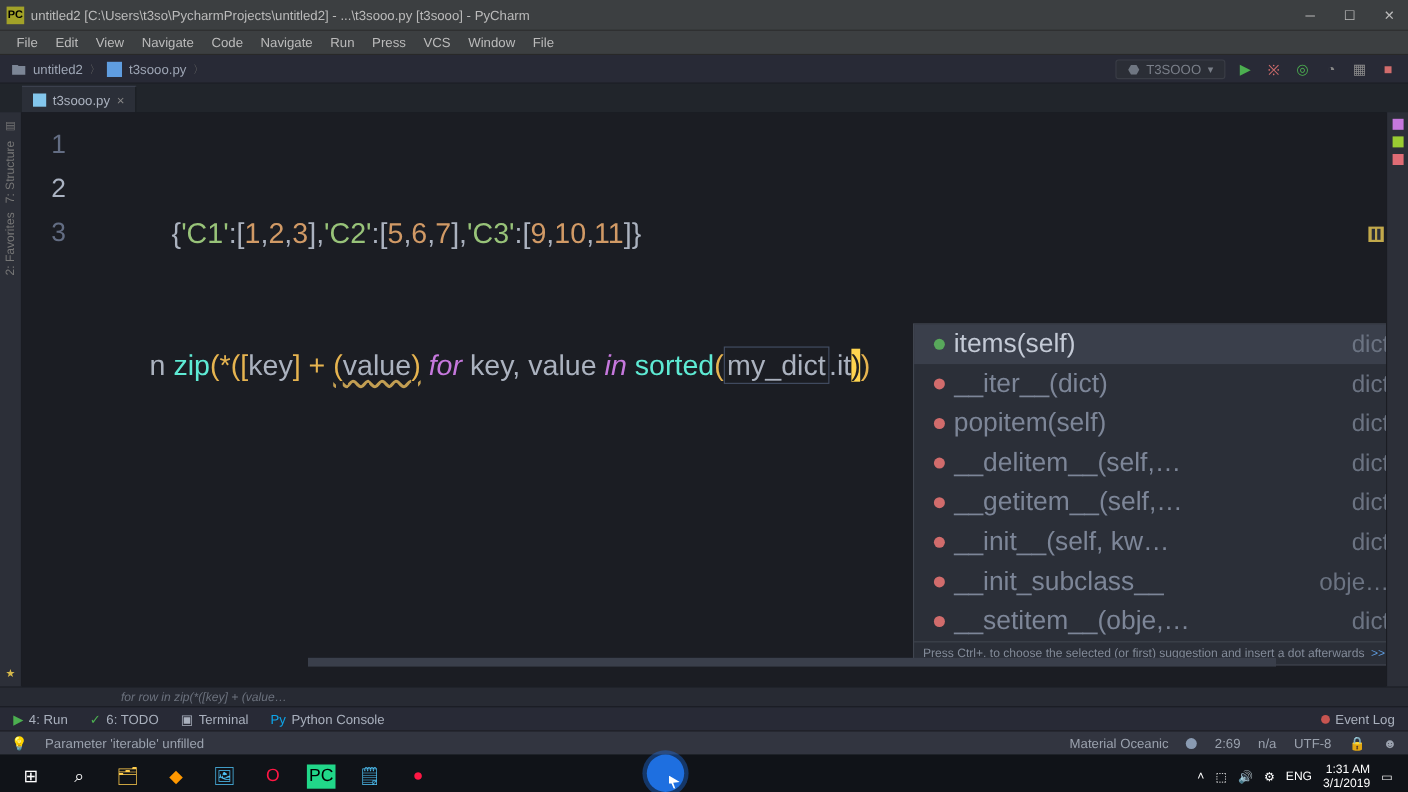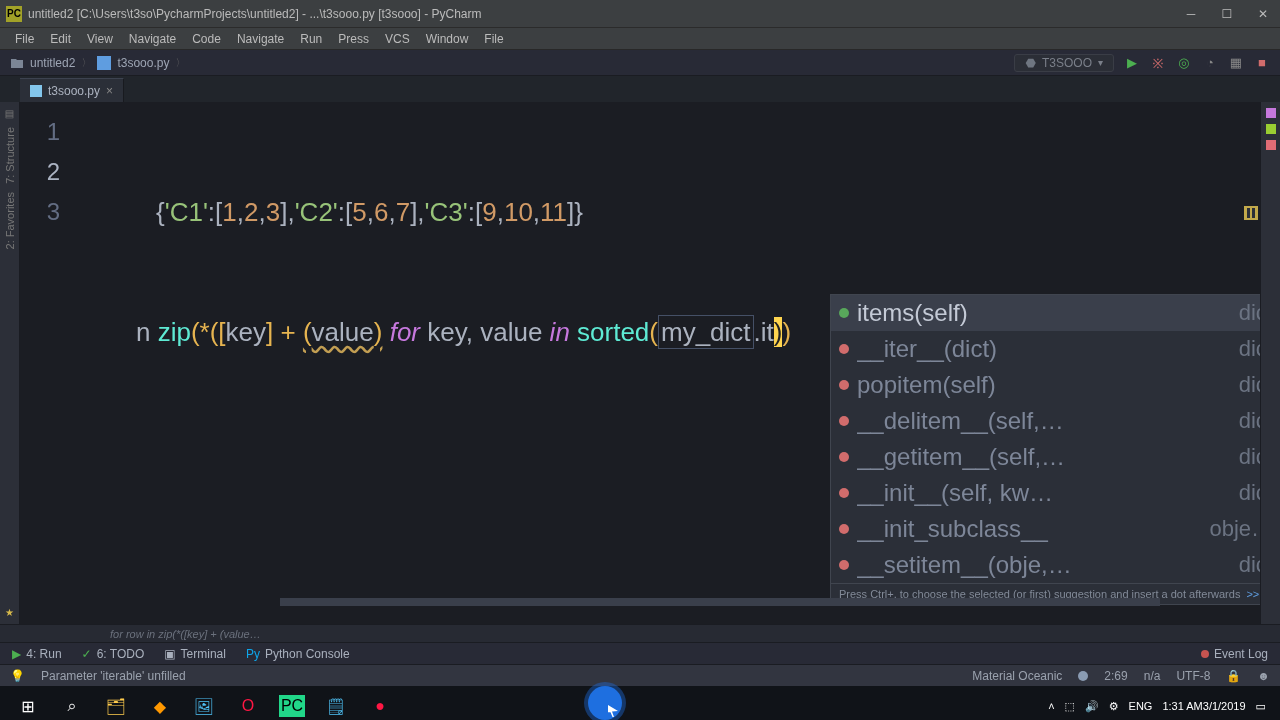--- a/index.html
+++ b/index.html
@@ -50,21 +50,21 @@
 .tk-kw { color:#c678dd; font-style: italic; }
 .tk-var { color:#abb2bf; }
 .tk-paren { color:#e6b450; }
 .boxed { border:1px solid #455066; padding:1px 2px; }
 .warn-under { text-decoration: underline wavy #c29e52; text-underline-offset: 4px; }
 .cursor-block { background:#ffd54f; color:#222; padding:0 0;}
 .hscroll { position:absolute; bottom:18px; left:260px; right:100px; height:8px; background:#3a3f4b; }
 
 
 .popup { position:absolute; top:192px; left:810px; width:452px; background:#2b2f38; border:1px solid #40454f; font-family: "Consolas","Courier New",monospace; font-size:24px; }
-.popup .row { display:flex; align-items:center; padding:4px 8px; color:#7d8698; gap:8px; }
+.popup .row { display:flex; align-items:center; padding:4px 18px; color:#7d8698; gap:8px; }
 .popup .row.sel { background:#3a3f4b; color:#c4cad6; }
 .popup .row .bullet { width:10px; height:10px; border-radius:50%; background:#d16c6c; flex-shrink:0; }
 .popup .row.sel .bullet { background:#58a85b; }
 .popup .name { flex:1; white-space: nowrap; overflow: hidden; text-overflow: ellipsis;}
 .popup .type { color:#6b7382; font-size:22px; }
 .popup .hint { font-family: "Segoe UI",Arial,sans-serif; font-size:11px; color:#828a98; padding:4px 8px; border-top:1px solid #40454f; }
 .popup .hint .arr { color:#5f9de0; margin-left:6px; }
 
 
 .ctxline { height: 18px; background:#272a33; border-top:1px solid #1a1c22; display:flex; align-items:center; padding:0 110px; color:#6b717d; font-size:11px; font-style:italic;}
@@ -80,21 +80,21 @@
 .statusbar .spacer { flex:1; }
 .statusbar .theme-dot { width:10px; height:10px; border-radius:50%; background:#8a9bb2; }
 
 
 .taskbar { height:40px; background:#101318; display:flex; align-items:center; padding:0 6px; }
 .taskbar .tb-btn { width:44px; height:40px; display:flex; align-items:center; justify-content:center; color:#fff; position:relative;}
 .taskbar .tb-btn.active::after { content:""; position:absolute; bottom:0; left:6px; right:6px; height:2px; background:#76b9ed; }
 .taskbar .tb-icon { font-size:16px; }
 .taskbar .spacer { flex:1; }
 .tray { display:flex; align-items:center; gap:10px; color:#fff; font-size:11px; padding-right:8px;}
-.tray .col { display:flex; flex-direction:row; align-items:flex-end; line-height:12px; }
+.tray .col { display:flex; flex-direction:column; align-items:flex-end; line-height:12px; }
 .cursor-dot { position:absolute; left:588px; bottom:0; width:34px; height:34px; border-radius:50%; background:#1e6fe0; box-shadow:0 0 0 4px rgba(30,111,224,.4); display:flex; align-items:flex-start; justify-content:flex-end;}
 .cursor-dot::after { content:""; position:absolute; bottom:3px; right:4px; width:10px; height:12px; background:#fff; clip-path: polygon(0 0,100% 50%,40% 55%,60% 100%,45% 100%,25% 60%,0 60%);}
 
 
 .svg { display:block; }
 .pause-ind { position:absolute; right:2px; top:104px; width:14px; height:14px; background:#c2a94b;}
 .pause-ind::before{content:"";position:absolute;left:3px;top:2px;width:3px;height:10px;background:#2b2f38;}
 .pause-ind::after{content:"";position:absolute;right:3px;top:2px;width:3px;height:10px;background:#2b2f38;}
 </style>
 </head>

